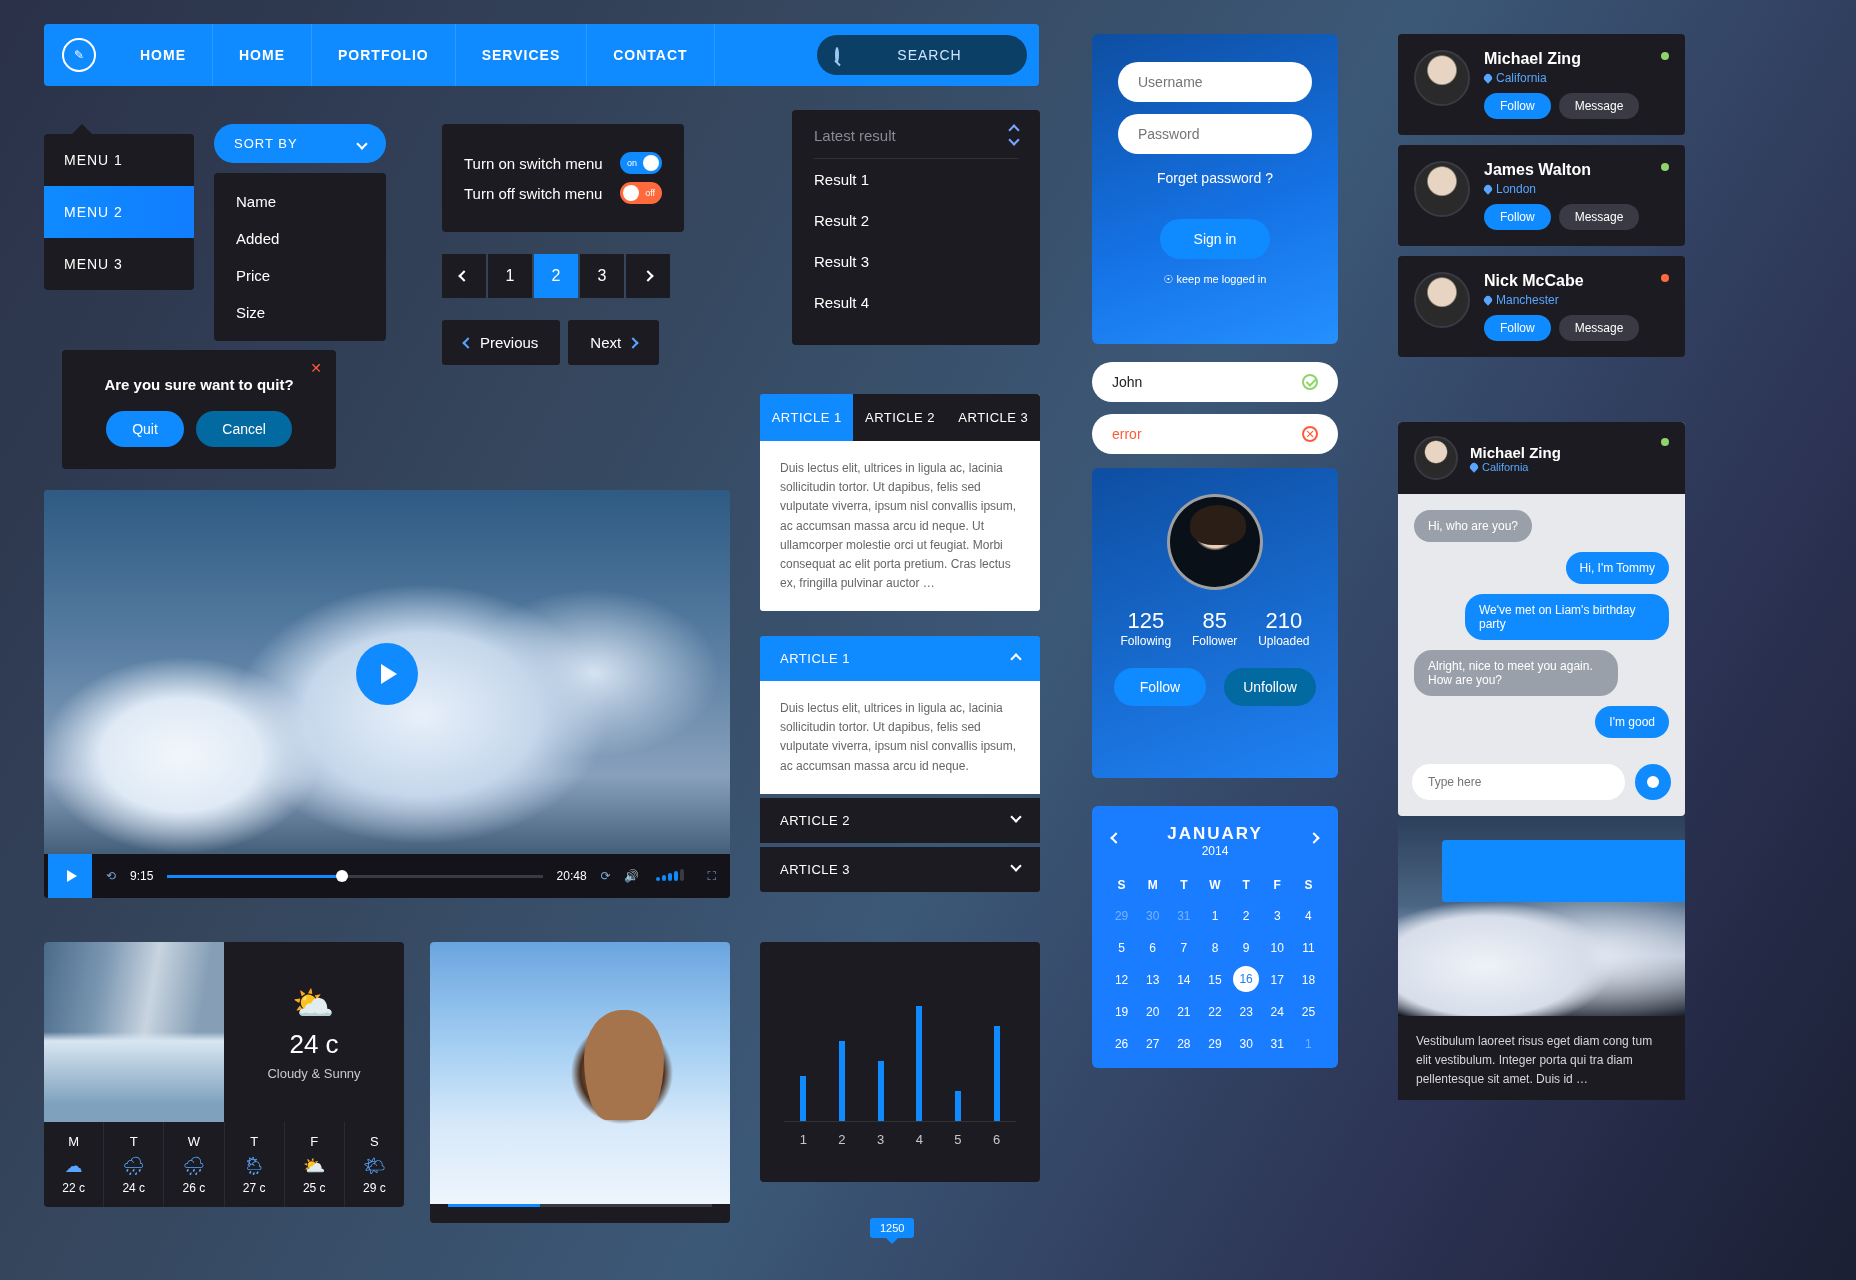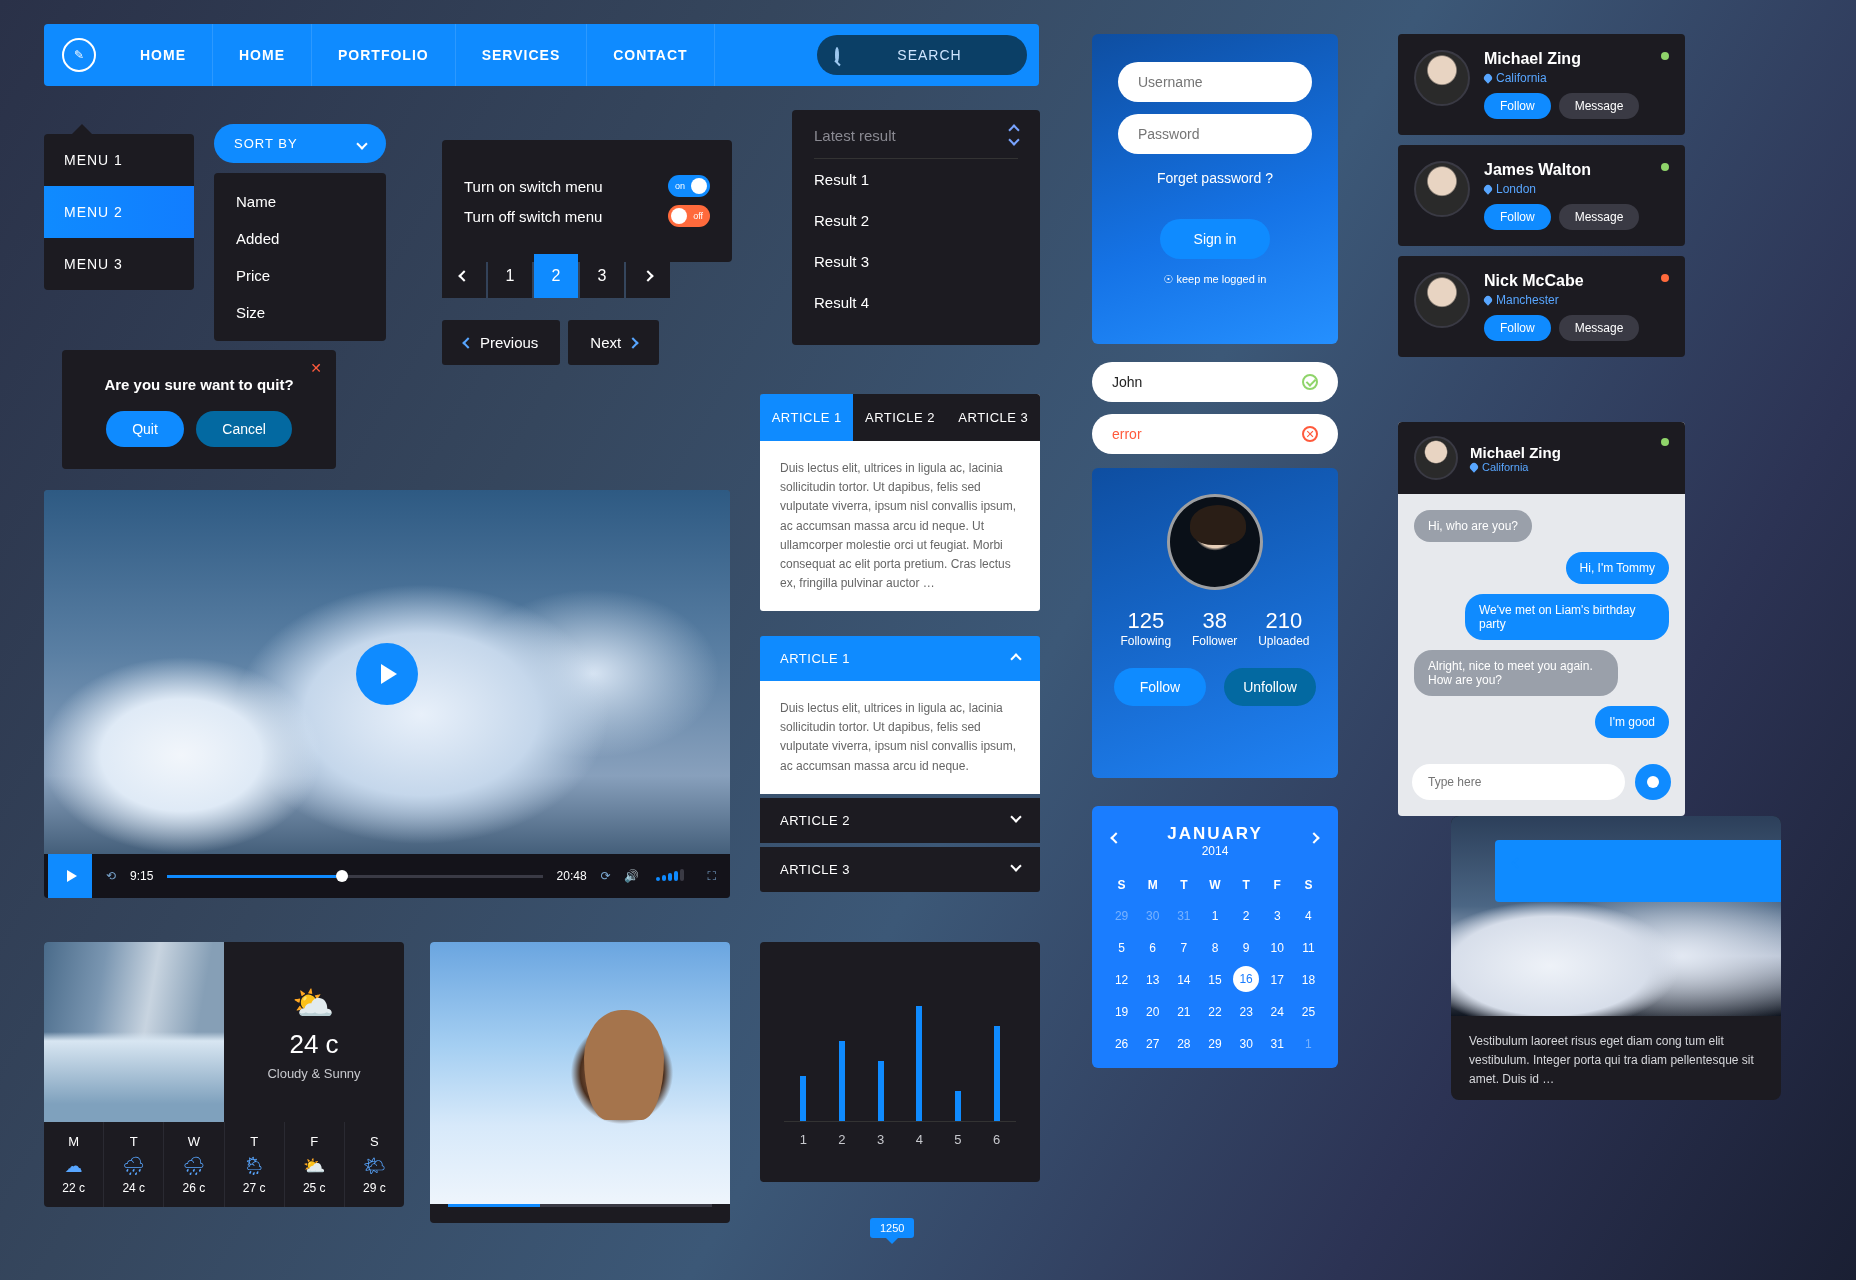--- a/index.html
+++ b/index.html
@@ -33,21 +33,21 @@
 .menu-item { padding:18px 20px; font-size:14px; letter-spacing:1px;}
 .menu-item.active { background:linear-gradient(90deg,#0f8bff,#117dff); }
 
 .sort {
   position:absolute; top:124px; left:214px; width:172px;
 }
 .sort-head { background:#0f8bff; border-radius:26px; padding:12px 20px; font-size:13px; letter-spacing:1px; display:flex; justify-content:space-between; align-items:center;}
 .sort-list { background:#1c1b21; margin-top:10px; border-radius:4px; padding:10px 0;}
 .sort-list div{ padding:10px 22px; font-size:15px; }
 
-.switches { position:absolute; top:124px; left:442px; width:290px; padding:27px 22px;margin-top:16px; }
+.switches { position:absolute; top:124px; left:442px; width:242px; padding:20px 22px; }
 .switch-row { display:flex; justify-content:space-between; align-items:center; margin:8px 0; font-size:15px;}
 .tog { width:42px;height:22px;border-radius:12px;position:relative;font-size:9px;color:#fff;display:flex;align-items:center;}
 .tog.on{background:#0f8bff;padding-left:7px;}
 .tog.off{background:#ff6a3c;padding-right:7px;justify-content:flex-end;}
 .tog:after{content:'';width:16px;height:16px;background:#fff;border-radius:50%;position:absolute;top:3px;}
 .tog.on:after{right:3px;} .tog.off:after{left:3px;}
 
 .pag { position:absolute; top:254px; left:442px; display:flex; }
 .pag div{ width:44px;height:44px;background:#1c1b21;display:flex;align-items:center;justify-content:center;margin-right:2px;font-size:16px;}
 .pag div.active{background:#0f8bff;}
@@ -144,21 +144,21 @@
 .chat-h .av{width:44px;height:44px;border-radius:50%;background:radial-gradient(circle at 50% 35%,#e8d4c2 32%,#2a2a2a 36%);border:2px solid #3a3a44;}
 .msgs{padding:16px;display:flex;flex-direction:column;gap:10px;}
 .bub{border-radius:18px;padding:9px 14px;font-size:12px;max-width:80%;}
 .bub.in{background:#9aa0aa;align-self:flex-start;}
 .bub.out{background:#0f8bff;align-self:flex-end;}
 .chat-in{display:flex;gap:10px;padding:10px 14px 16px;align-items:center;}
 .chat-in input{flex:1;border:none;background:#fff;border-radius:20px;padding:11px 16px;font-size:12px;}
 .chat-in .send{width:36px;height:36px;border-radius:50%;background:#0f8bff;display:flex;align-items:center;justify-content:center;}
 .sendic{width:12px;height:12px;background:#fff;border-radius:50%;}
 
-.slider { position:absolute; top:816px; left:1451px; width:330px; border-radius:8px; overflow:hidden; background:#1c1b21;}
+.slider { position:absolute; top:816px; left:1398px; width:287px; border-radius:0; overflow:hidden; background:#1c1b21;}
 .slider .img{height:200px;background:
   radial-gradient(ellipse 180px 90px at 30% 75%,#eef2f8 0%,#d7deea 55%,transparent 72%),
   radial-gradient(ellipse 220px 110px at 70% 70%,#e2e8f2 0%,transparent 70%),
   linear-gradient(#2c3f5a 0%,#4b6684 45%,#aeb9cc 70%,#0f1520 100%);}
 .slider .txt{padding:16px 18px 10px;font-size:12px;line-height:1.6;color:#d6d7db;}
 .slider .nav{display:flex;justify-content:space-between;align-items:center;padding:0 18px 16px;}
 
 .weather { position:absolute; top:942px; left:44px; width:360px; background:#1c1b21; border-radius:4px; overflow:hidden;}
 .weather .top{display:flex;height:180px;}
 .weather .img{flex:1;background:
@@ -355,21 +355,21 @@
   <div class="f err">
       <span>error</span>
       <span class="xic">✕</span>
     </div>
 </div>
 
 <div class="profile">
   <div class="avatar"></div>
   <div class="stats">
     <div><b>125</b><span>Following</span></div>
-    <div><b>38</b><span>Follower</span></div>
+    <div><b>85</b><span>Follower</span></div>
     <div><b>210</b><span>Uploaded</span></div>
   </div>
   <div class="btns">
     <button class="btn btn-blue">Follow</button>
     <button class="btn btn-orange">Unfollow</button>
   </div>
 </div>
 
 <div class="calendar">
   <div class="cal-h">

